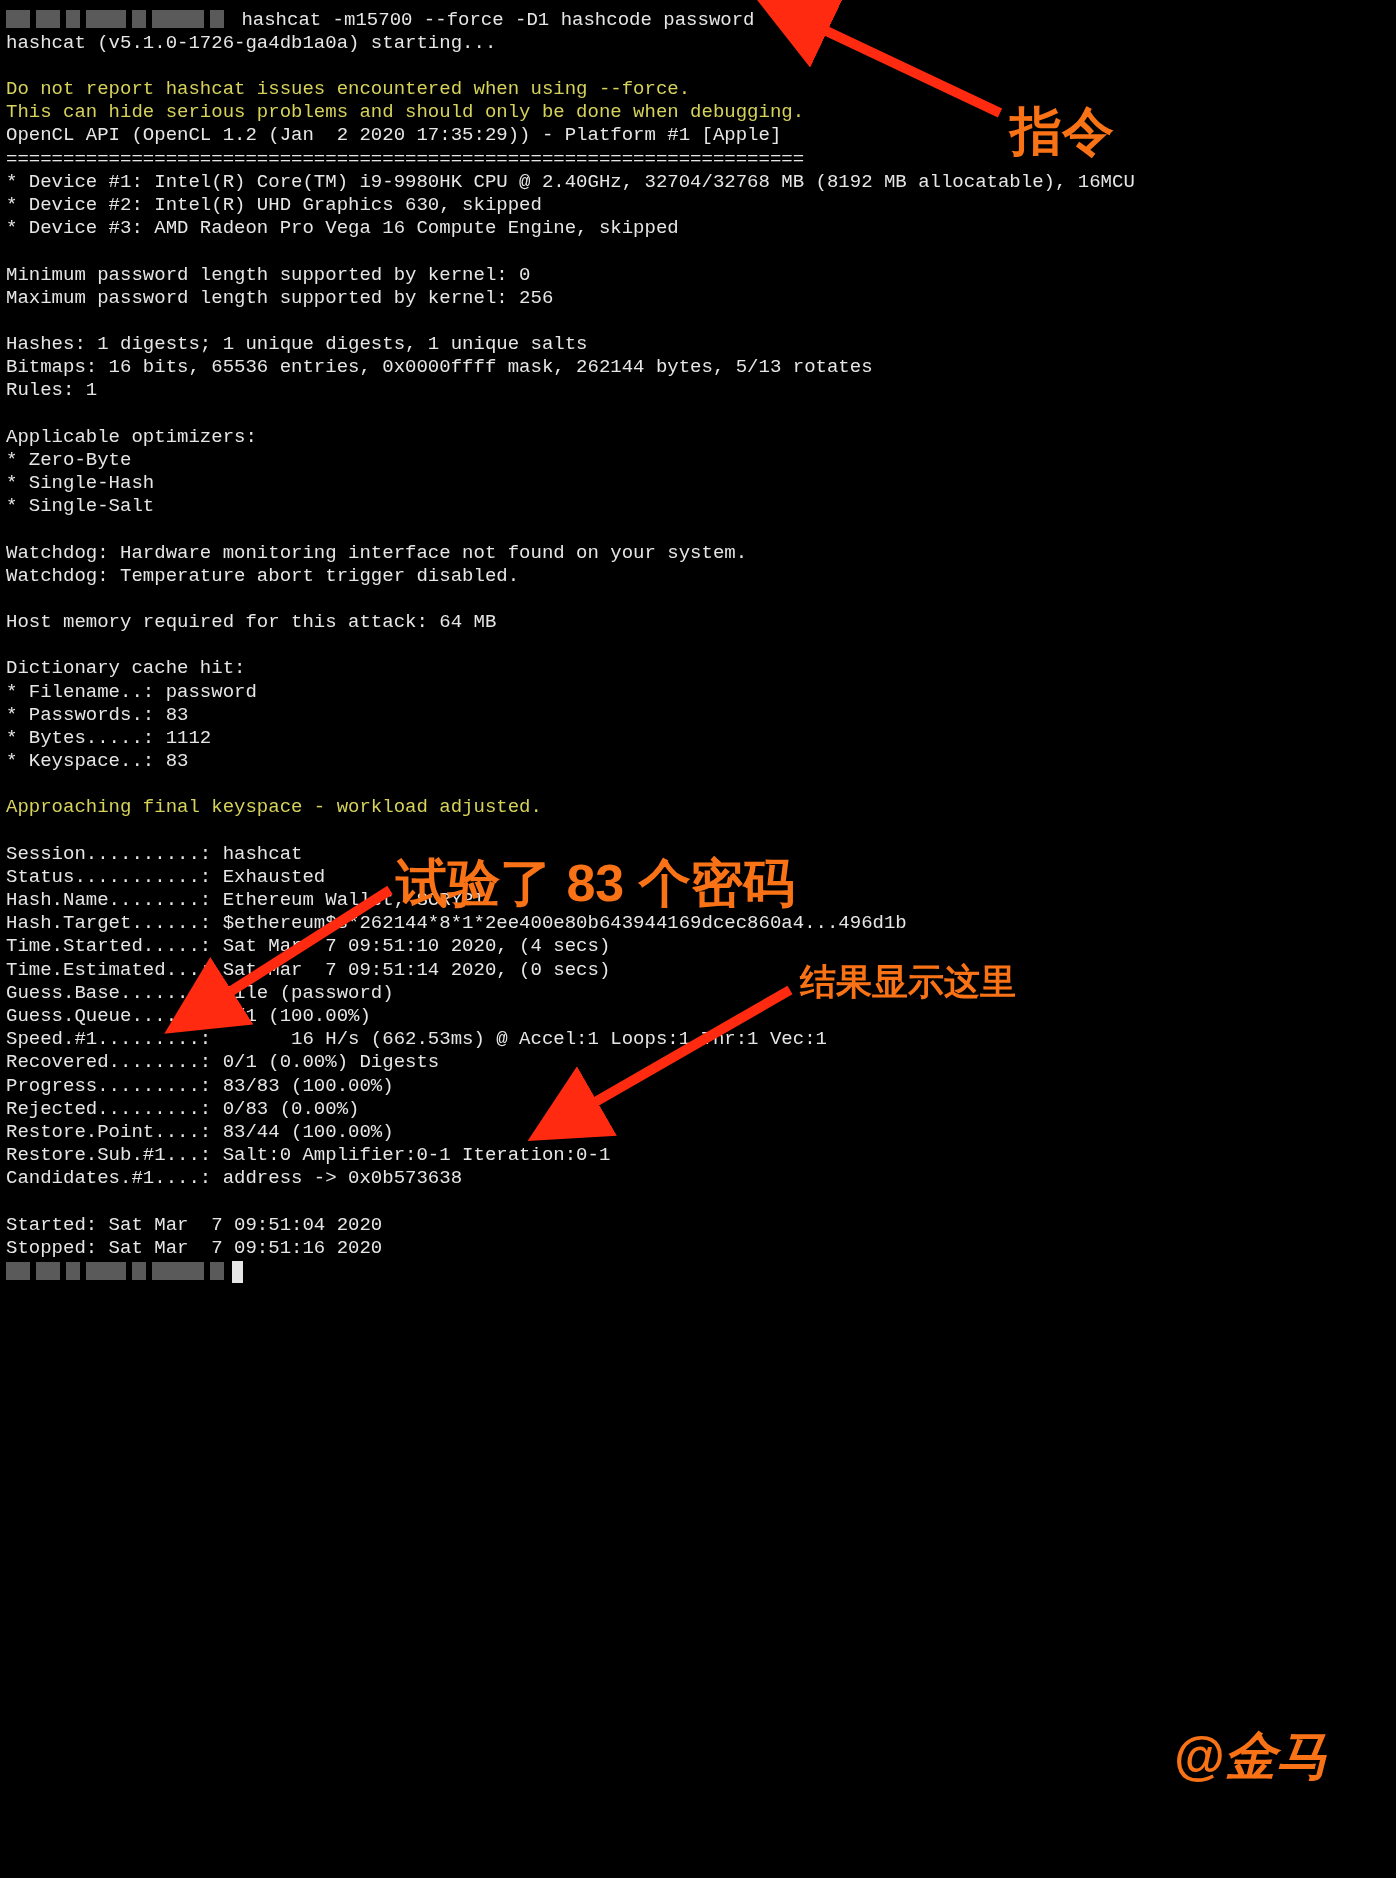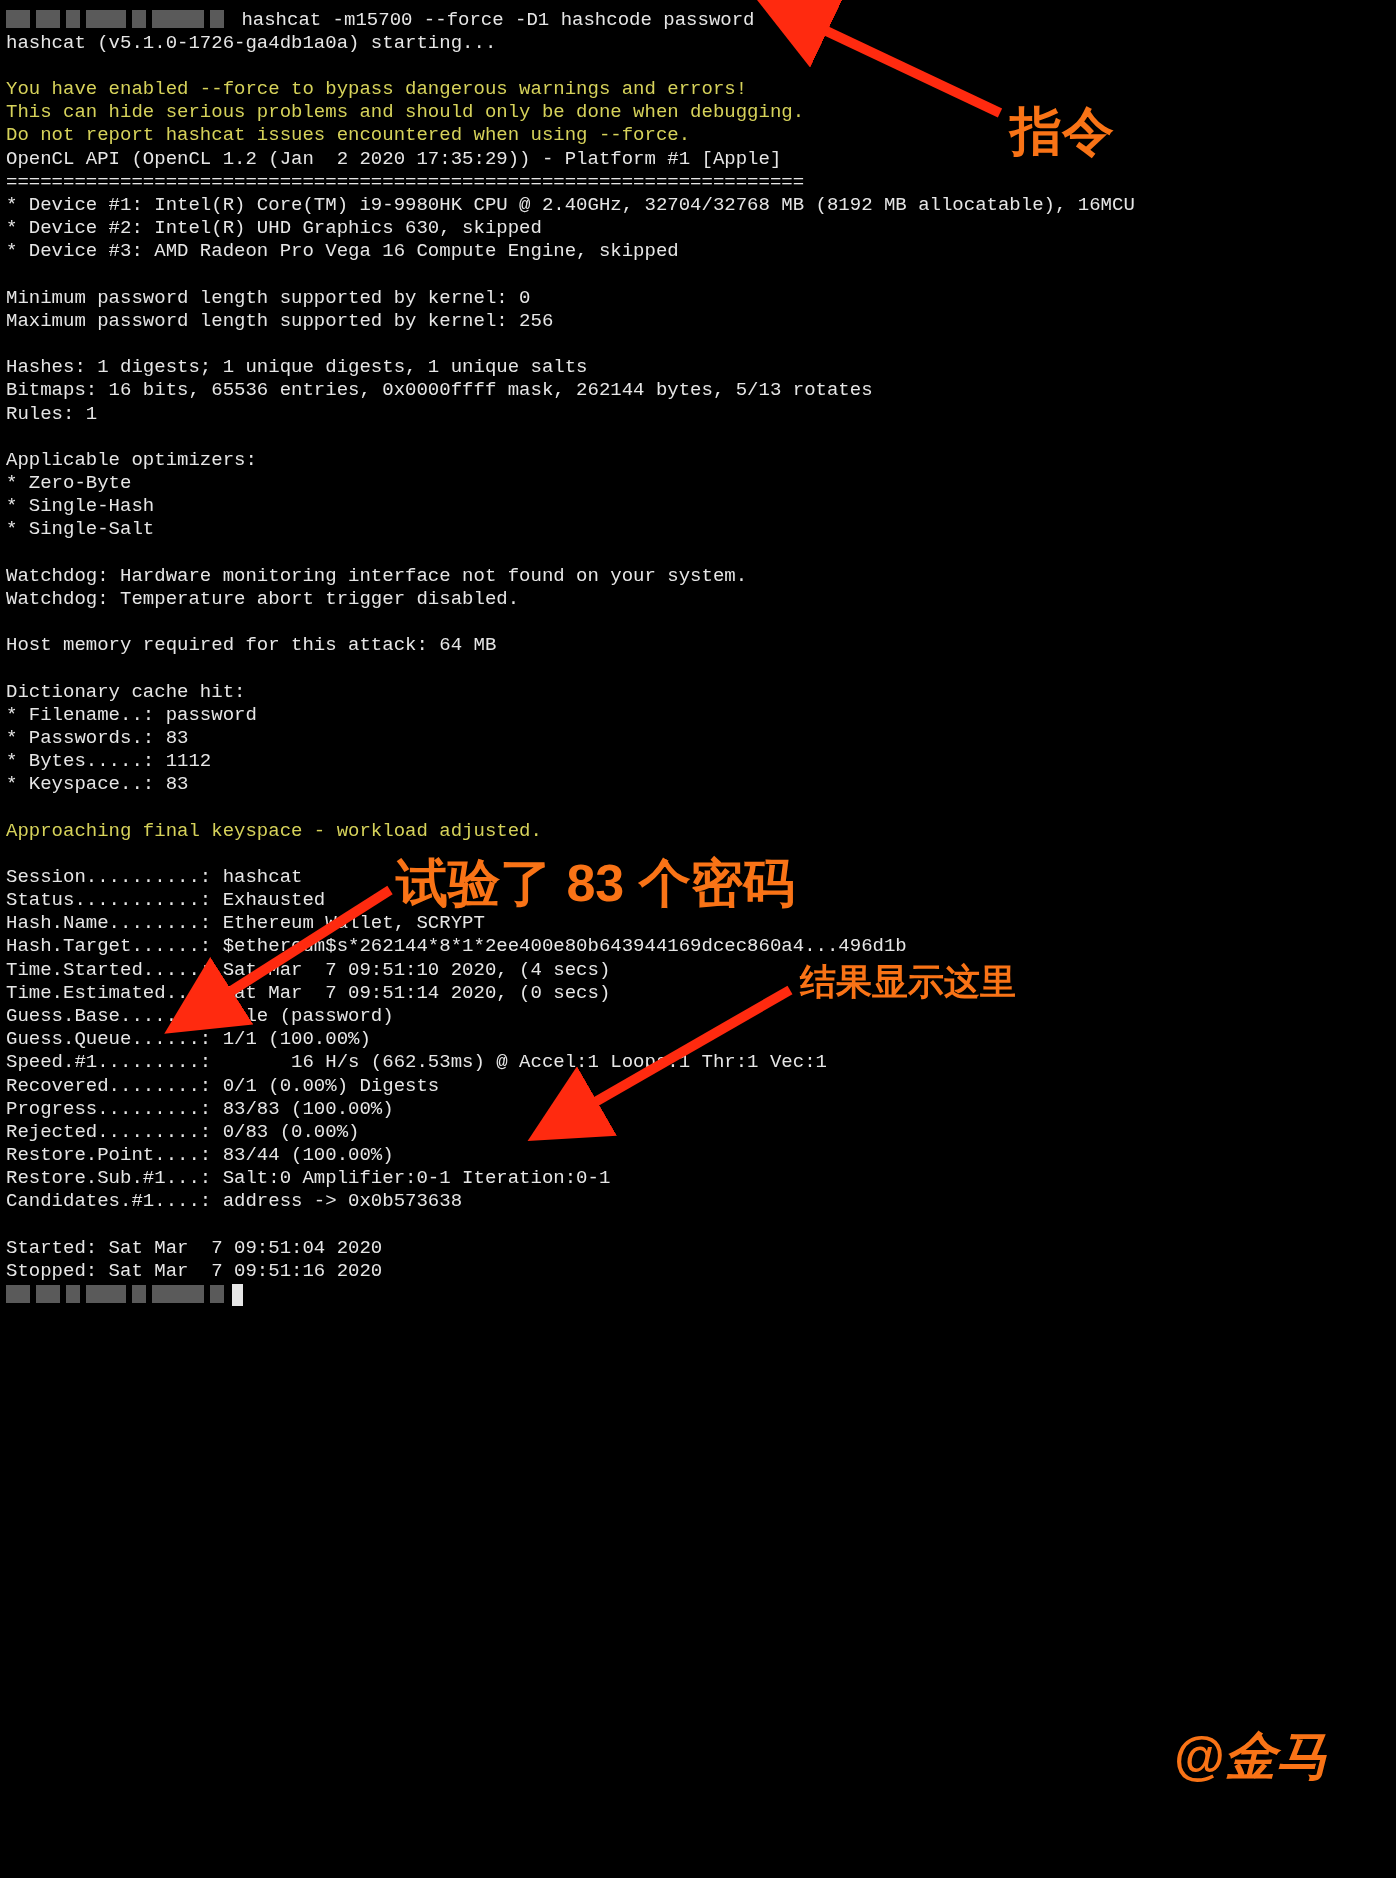--- a/index.html
+++ b/index.html
@@ -21,23 +21,22 @@
 </style>
 </head>
 <body>
 
 <div class="terminal">
 
   <div class="line"><span class="prompt-redacted"><span class="redact"></span><span class="redact"></span><span class="redact" style="width:14px"></span><span class="redact" style="width:40px"></span><span class="redact" style="width:14px"></span><span class="redact" style="width:52px"></span><span class="redact" style="width:14px"></span></span><span class="white"> hashcat -m15700 --force -D1 hashcode password</span></div>
   <div class="line white">hashcat (v5.1.0-1726-ga4db1a0a) starting...</div>
   <div class="line">&nbsp;</div>
 
-  <div class="line yellow">You have enabled --force to bypass dangerous warnings and errors!</div>
+  <div class="line yellow">Do not report hashcat issues encountered when using --force.</div>
   <div class="line yellow">This can hide serious problems and should only be done when debugging.</div>
-  <div class="line yellow">Do not report hashcat issues encountered when using --force.</div>
 
   <div class="line white">OpenCL API (OpenCL 1.2 (Jan  2 2020 17:35:29)) - Platform #1 [Apple]</div>
   <div class="line white hrule">======================================================================</div>
   <div class="line white">* Device #1: Intel(R) Core(TM) i9-9980HK CPU @ 2.40GHz, 32704/32768 MB (8192 MB allocatable), 16MCU</div>
   <div class="line white">* Device #2: Intel(R) UHD Graphics 630, skipped</div>
   <div class="line white">* Device #3: AMD Radeon Pro Vega 16 Compute Engine, skipped</div>
 
   <div class="line">&nbsp;</div>
   <div class="line white">Minimum password length supported by kernel: 0</div>
   <div class="line white">Maximum password length supported by kernel: 256</div>

